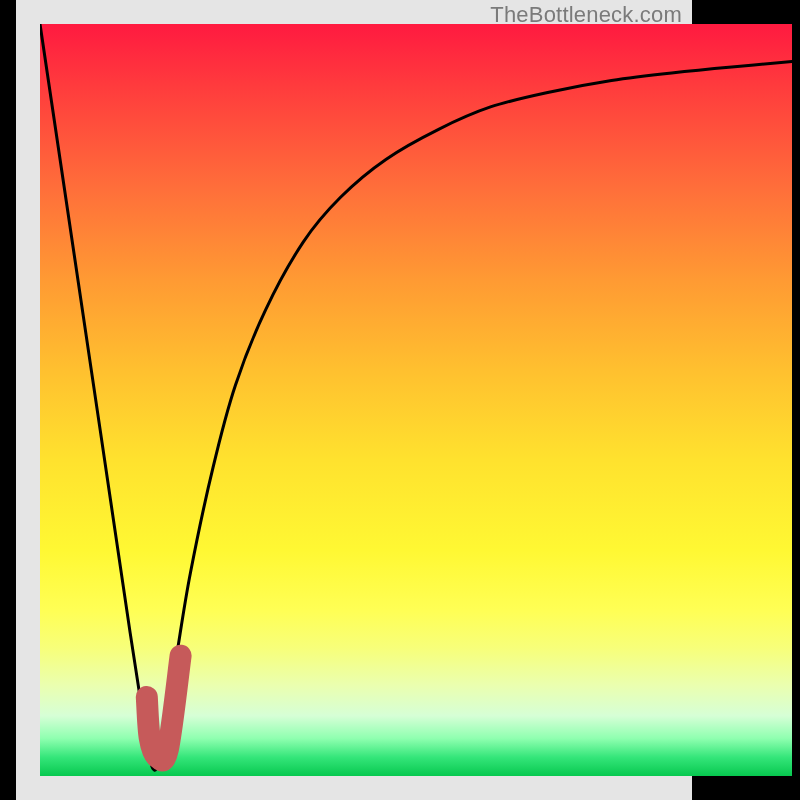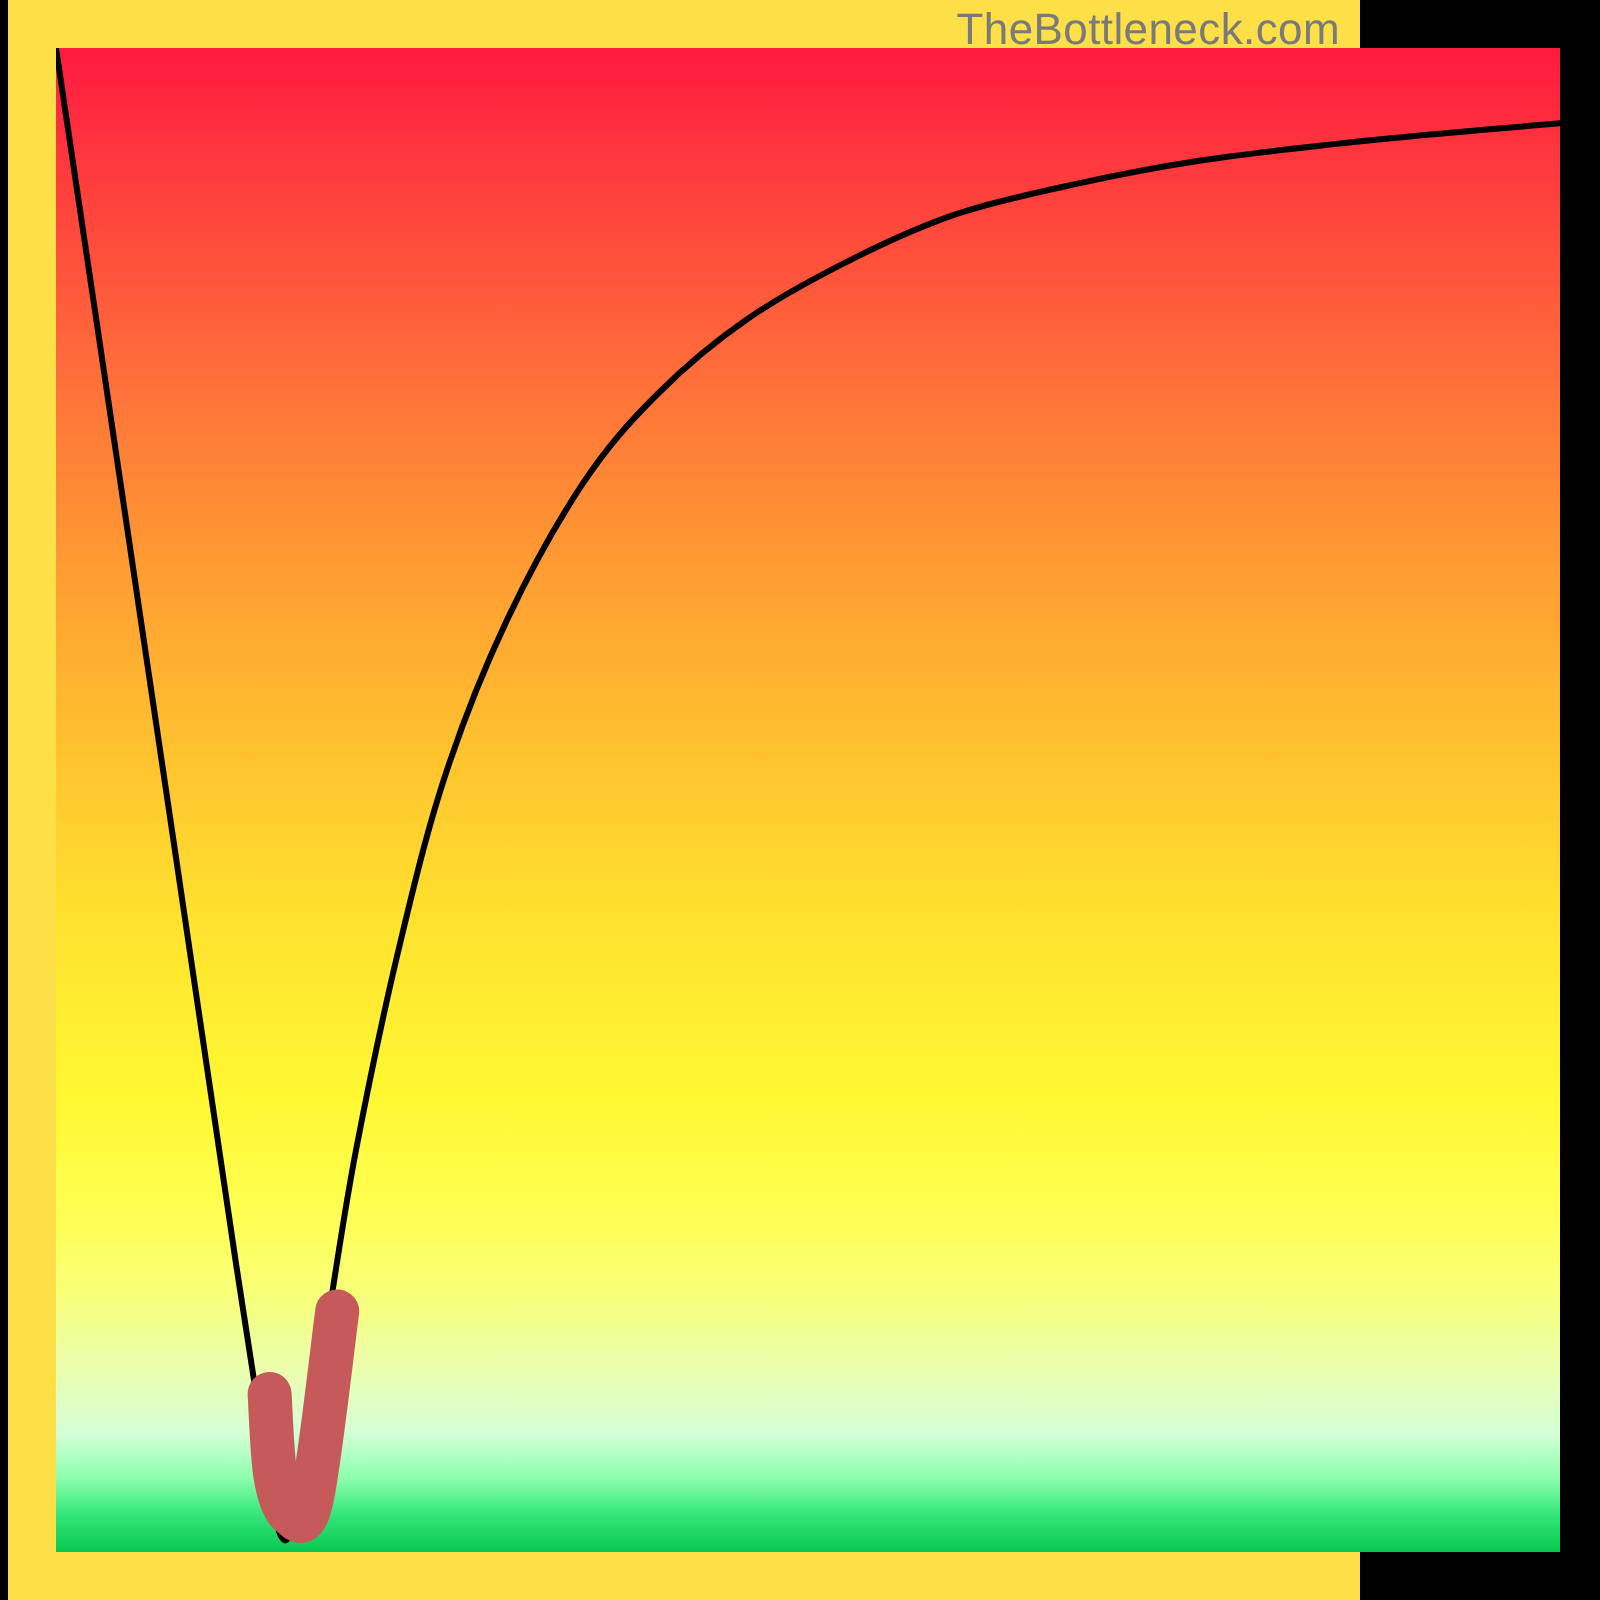--- a/index.html
+++ b/index.html
@@ -6,25 +6,25 @@
     margin: 0;
     padding: 0;
     width: 800px;
     height: 800px;
     background: #000;
     overflow: hidden;
     font-family: Arial, Helvetica, sans-serif;
   }
   .frame {
     position: absolute;
-    left: 4px;
+    left: 16px;
     top: 0;
     width: 676px;
     height: 800px;
-    background: #fde047;
+    background: #e5e5e5;
   }
   .plot {
     position: absolute;
     left: 24px;
     top: 24px;
     width: 752px;
     height: 752px;
     overflow: hidden;
   }
   .gradient {

